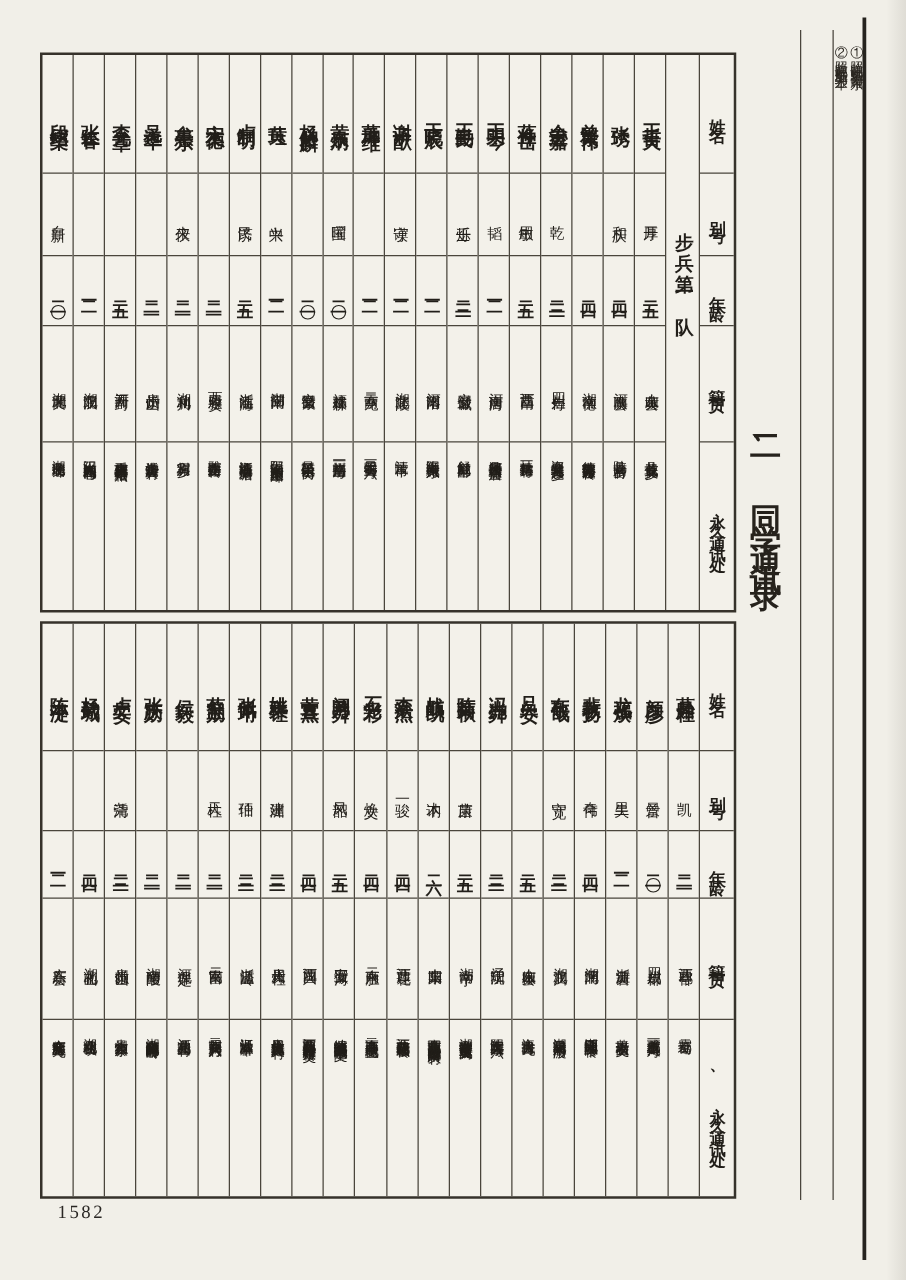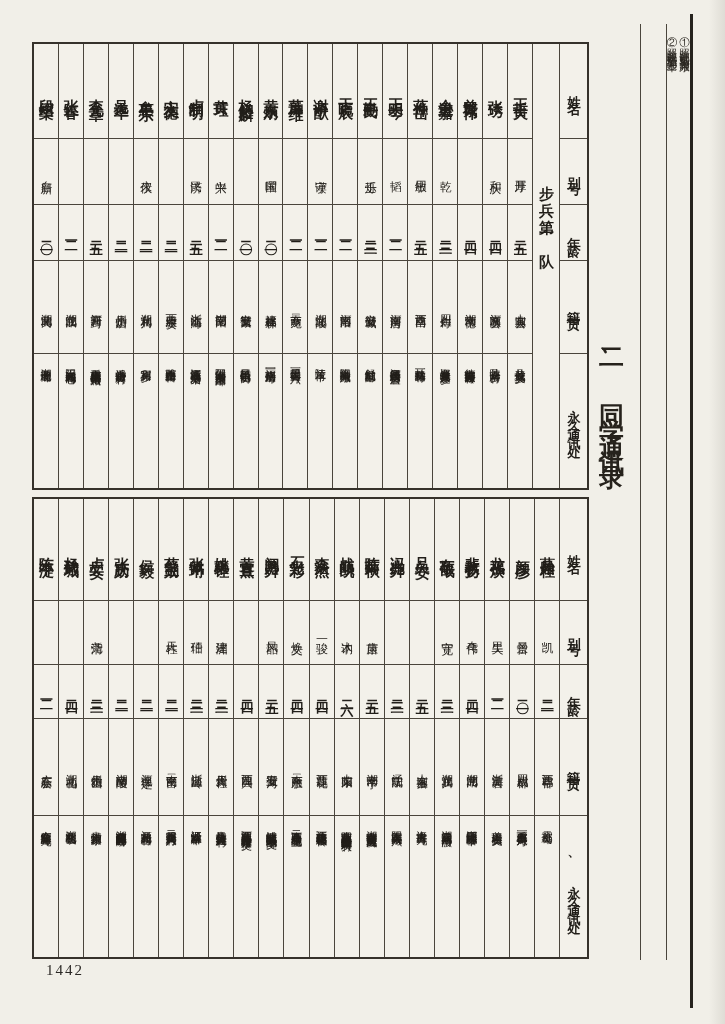--- a/index.html
+++ b/index.html
@@ -816,13 +816,13 @@
 <div class="vrule r1"></div>
 <div class="vrule r2"></div>
 <div class="page-edge-line"></div>
 <div class="edge-shade"></div>
 
 <div class="footnotes">
   <span>①照片说明姓名为吴耀东。</span>
   <span>②照片说明姓名为郭士本。</span>
 </div>
 
-<div class="page-number">1442</div>
+<div class="page-number">1582</div>
 
 </body></html>

